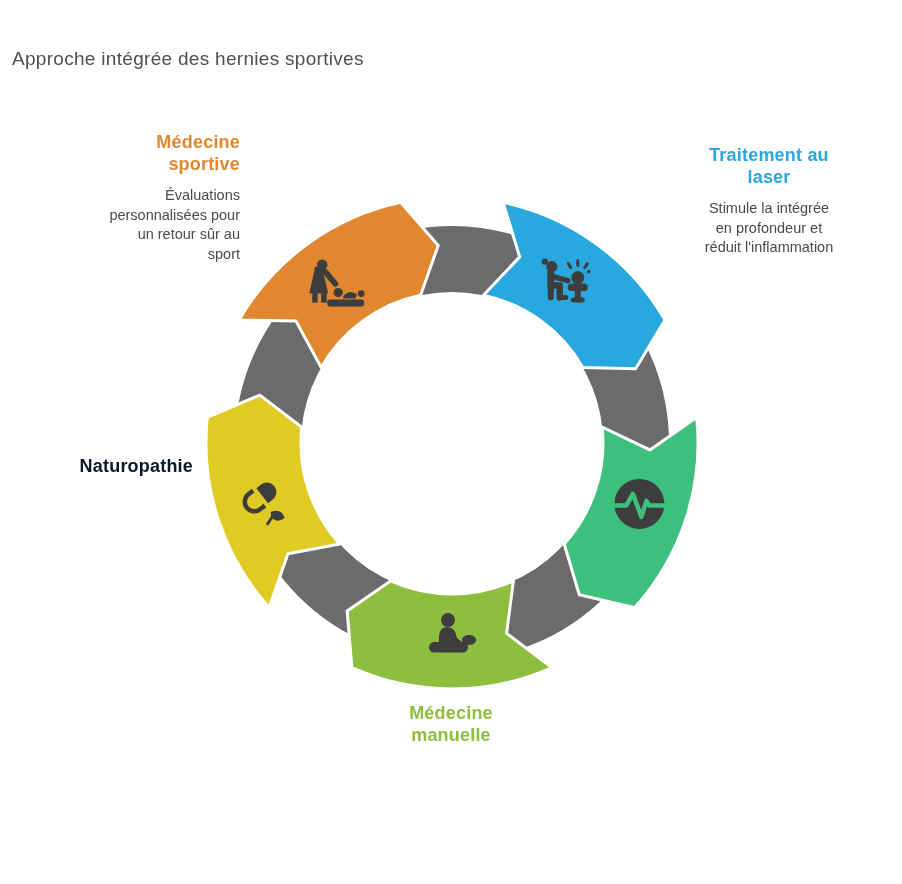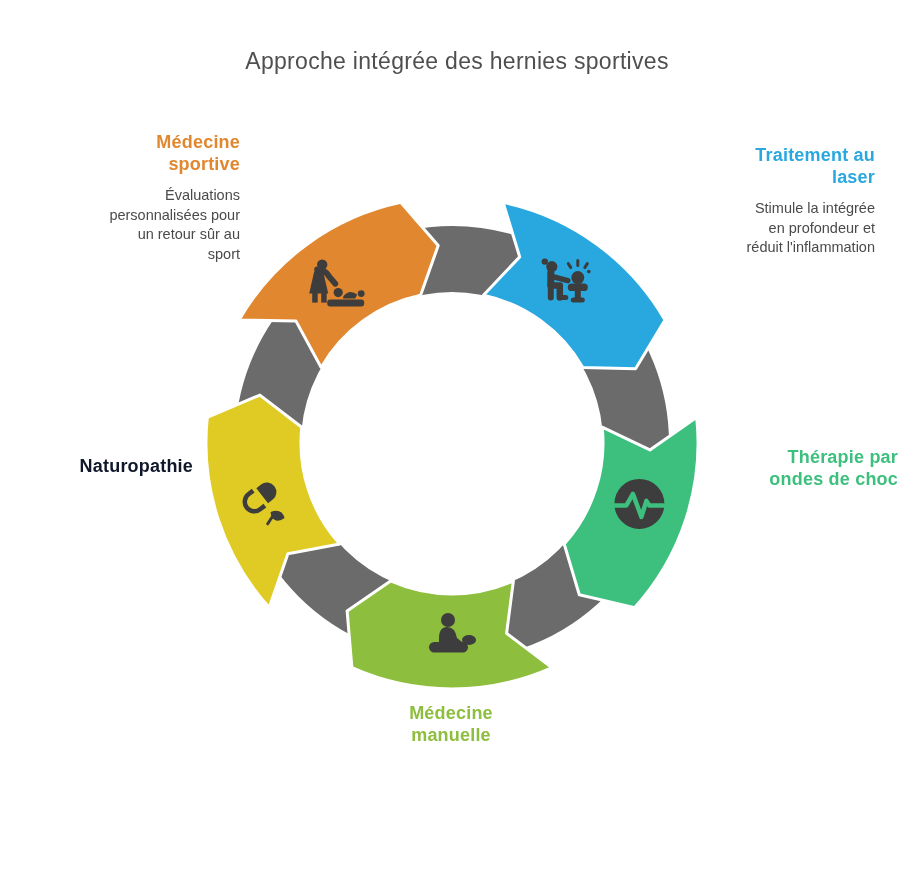--- a/index.html
+++ b/index.html
@@ -1,33 +1,33 @@
 <!DOCTYPE html>
 <html><head>
 <meta charset="utf-8">
 <style>
   html,body{margin:0;padding:0;background:#fff;}
   .canvas{
     position:relative;width:902px;height:884px;background:#ffffff;overflow:hidden;
     font-family:"Liberation Sans",sans-serif;
   }
   .title{
-    position:absolute;left:12px;right:0;top:48px;text-align:center;
-    font-size:23px;color:#4f4f4f;letter-spacing:.3px;
+    position:absolute;left:12px;right:0;top:48px;
+    font-size:19px;color:#4f4f4f;letter-spacing:.3px;
   }
   .lbl{position:absolute;}
   .lbl h2{
     margin:0 0 11px 0;font-size:18px;line-height:22px;font-weight:bold;
     white-space:pre-line;letter-spacing:.2px;
   }
   .lbl p{
     margin:0;font-size:14.5px;line-height:19.5px;color:#4a4a4a;white-space:pre-line;
   }
   .t-right{text-align:right;}
-  .t-left{text-align:right;}
+  .t-left{text-align:center;}
   .t-center{text-align:center;}
   #diagram{position:absolute;left:0;top:0;}
 </style>
 </head>
 <body>
 
 <div class="canvas">
 
   <div class="title">Approche intégrée des hernies sportives</div>
 
@@ -103,22 +103,20 @@
 
   <div class="lbl t-left" style="left:663px;top:144px;width:212px;">
     <h2 style="color: rgb(41, 168, 223);">Traitement au
 laser</h2>
     <p>Stimule la intégrée
 en profondeur et
 réduit l'inflammation</p>
   </div>
 
   <div class="lbl t-left" style="left:712px;top:446px;width:186px;">
-    <h2 style="color: rgb(61, 191, 126);">Thérapie par
-ondes de choc</h2>
   </div>
 
   <div class="lbl t-center" style="left:349px;top:702px;width:204px;">
     <h2 style="color: rgb(141, 190, 61);">Médecine
 manuelle</h2>
   </div>
 
   <div class="lbl t-right" style="left:13px;top:455px;width:180px;">
     <h2 style="color: #0f172a;">Naturopathie</h2>
   </div>

